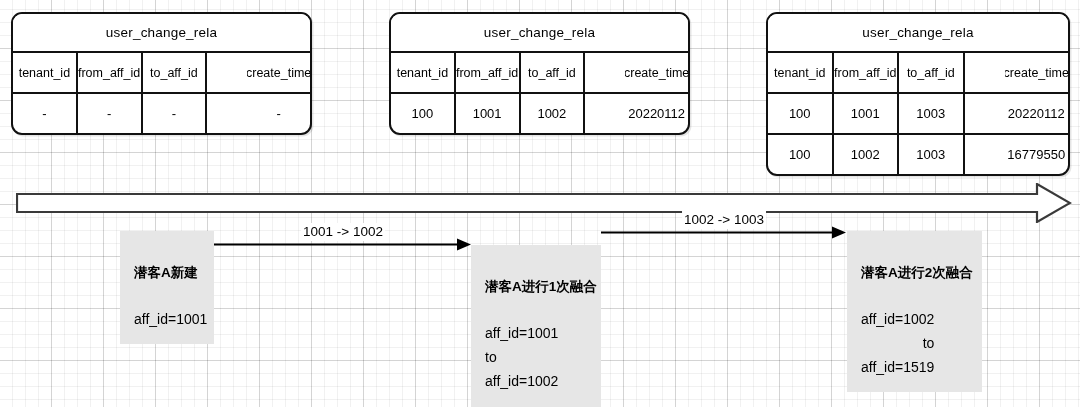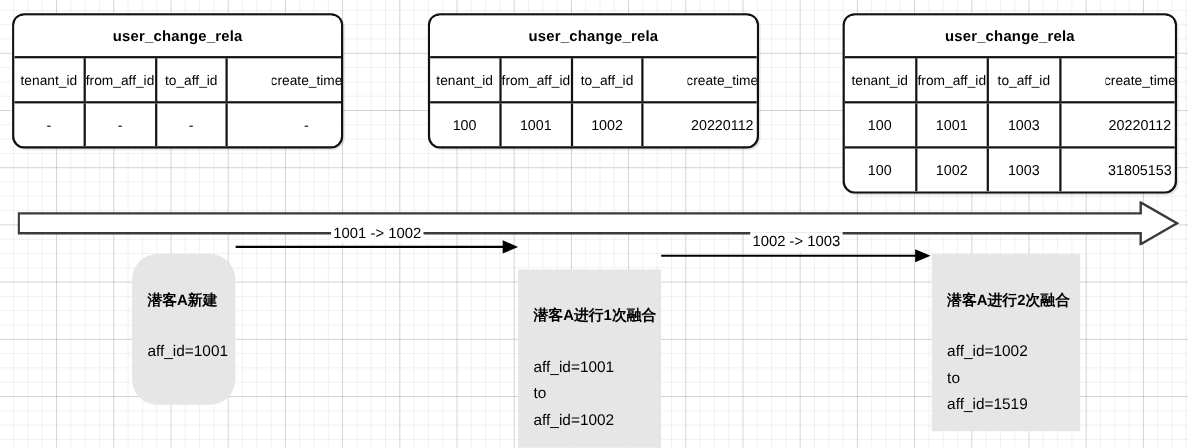--- a/index.html
+++ b/index.html
@@ -36,21 +36,21 @@
     border: 2px solid #111111;
     border-radius: 11px;
     box-shadow: 1.5px 1.5px 0 rgba(0,0,0,0.10);
     overflow: hidden;
   }
   .tbl-title {
     height: 37px;
     line-height: 37px;
     text-align: center;
     font-size: 13.5px;
-    font-weight: bold;
+    font-weight: normal;
     letter-spacing: 0.2px;
     background: #ffffff;
     border-bottom: 2px solid #111111;
   }
   .tbl-row {
     display: flex;
     height: 39px;
   }
   .tbl-row.header-row .tbl-cell {
     font-size: 12.5px;
@@ -176,38 +176,38 @@
     <div class="tbl-row">
       <div class="tbl-cell">100</div>
       <div class="tbl-cell">1001</div>
       <div class="tbl-cell">1003</div>
       <div class="tbl-cell">20220112</div>
     </div>
     <div class="tbl-row">
       <div class="tbl-cell">100</div>
       <div class="tbl-cell">1002</div>
       <div class="tbl-cell">1003</div>
-      <div class="tbl-cell">31805153</div>
+      <div class="tbl-cell">16779550</div>
     </div>
   </div>
 
   <div class="timeline">
     <svg width="1056" height="40" viewBox="0 0 1056 40" xmlns="http://www.w3.org/2000/svg">
       <polygon points="1,11 1021,11 1021,1 1054,20 1021,39 1021,29 1,29" fill="#ffffff" stroke="#3a3a3a" stroke-width="2.2" stroke-linejoin="miter"></polygon>
     </svg>
   </div>
 
-  <div class="stage-box" style="left:120px; top:231px; width:94px; height:137px;border-radius:23px;">
+  <div class="stage-box" style="left:120px; top:231px; width:94px; height:113px;">
     <div class="stage-title">潜客A新建</div>
     <div class="stage-lines">
       <div class="stage-line">aff_id=1001</div>
     </div>
   </div>
 
-  <div class="connector" style="left:214px; top:212px; width:258px;">
+  <div class="connector" style="left:214px; top:232px; width:258px;">
     <svg width="258" height="26" viewBox="0 0 258 26" xmlns="http://www.w3.org/2000/svg">
       <line x1="0" y1="12.5" x2="248" y2="12.5" stroke="#000000" stroke-width="2"></line>
       <polygon points="257,12.5 243,6.5 243,18.5" fill="#000000"></polygon>
     </svg>
     <span class="conn-label">1001 -&gt; 1002</span>
   </div>
 
   <div class="stage-box" style="left:471px; top:245px; width:130px; height:179px;">
     <div class="stage-title">潜客A进行1次融合</div>
     <div class="stage-lines">
@@ -218,21 +218,21 @@
   </div>
 
   <div class="connector" style="left:601px; top:220px; width:246px;">
     <svg width="246" height="26" viewBox="0 0 246 26" xmlns="http://www.w3.org/2000/svg">
       <line x1="0" y1="12.5" x2="236" y2="12.5" stroke="#000000" stroke-width="2"></line>
       <polygon points="245,12.5 231,6.5 231,18.5" fill="#000000"></polygon>
     </svg>
     <span class="conn-label">1002 -&gt; 1003</span>
   </div>
 
-  <div class="stage-box" style="left:847px; top:231px; width:135px; height:161px;">
+  <div class="stage-box" style="left:847px; top:231px; width:135px; height:161px;text-align:right;">
     <div class="stage-title">潜客A进行2次融合</div>
     <div class="stage-lines">
       <div class="stage-line">aff_id=1002</div>
       <div class="stage-line">to</div>
       <div class="stage-line">aff_id=1519</div>
     </div>
   </div>
 
 </div>
 

